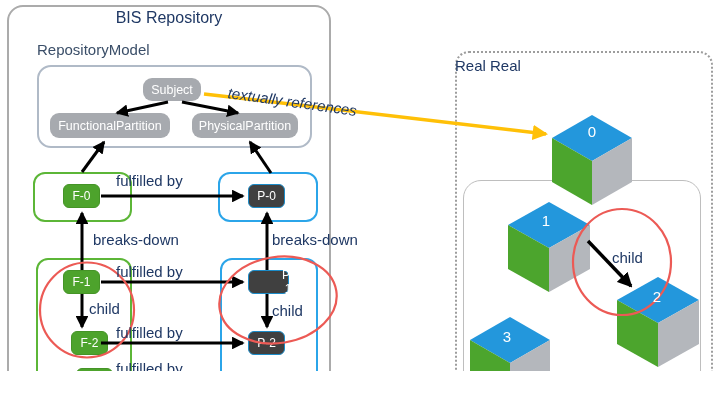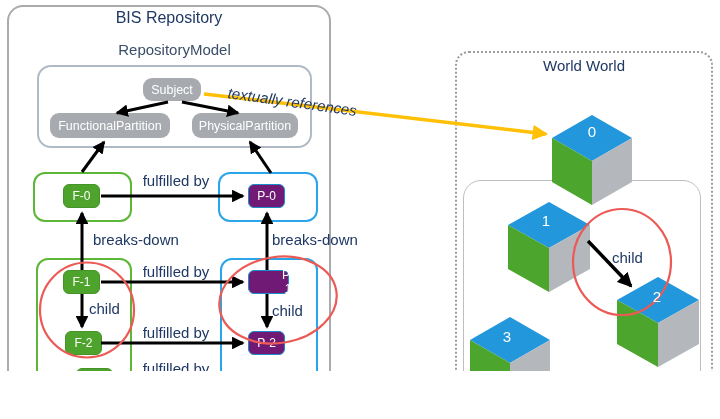--- a/index.html
+++ b/index.html
@@ -17,27 +17,27 @@
   .f0cont{left:33px;top:172px;width:99px;height:50px;}
   .p0cont{left:218px;top:172px;width:100px;height:50px;}
   .fgroup{left:36px;top:258px;width:96px;height:152px;}
   .pgroup{left:220px;top:258px;width:98px;height:150px;}
   .rw-outer{left:455px;top:51px;width:258px;height:360px;border:2px dotted #9d9d9d;border-radius:14px;z-index:1;}
   .rw-inner{left:463px;top:180px;width:238px;height:224px;border:1.5px solid #bebebe;border-radius:18px;z-index:1;}
   
   .classbox{background:#a7aaaf;color:#ffffff;border-radius:9px;display:flex;align-items:center;justify-content:center;
     font-size:12.5px;z-index:1;}
   .fnode{background:#4da32c;border:1px solid #459427;}
-  .pnode{background:#701a75;border:1px solid #1b8cc9;text-align:center;}
+  .pnode{background:#404040;border:1px solid #1b8cc9;text-align:center;}
   .inode{width:37px;height:24px;border-radius:6px;color:#ffffff;font-size:12px;display:flex;align-items:center;justify-content:center;z-index:1;}
   
   .navy{color:#1f3864;}
   .title{font-size:16px;text-align:center;z-index:3;}
   .lbl{font-size:15px;z-index:3;white-space:nowrap;}
-  .center{text-align:center;}
+  .center{text-align:left;}
   .cube-num{width:24px;height:18px;line-height:18px;text-align:center;color:#ffffff;font-size:15px;z-index:3;}
   .textref{font-style:italic;transform:rotate(8deg);transform-origin:left center;z-index:3;}
   svg.overlay{position:absolute;left:0;top:0;z-index:2;pointer-events:none;}
 </style>
 </head>
 <body>
 
 <div class="stage">
 
   <div class="abs bis-box"></div>
@@ -50,40 +50,40 @@
   <div class="abs classbox" style="left:50px;top:113px;width:120px;height:25px;">FunctionalPartition</div>
   <div class="abs classbox" style="left:192px;top:113px;width:106px;height:25px;">PhysicalPartition</div>
 
   <div class="abs gcont f0cont"></div>
   <div class="abs bcont p0cont"></div>
   <div class="abs gcont fgroup"></div>
   <div class="abs bcont pgroup"></div>
 
   <div class="abs inode fnode" style="left:63px;top:184px;">F-0</div>
   <div class="abs inode fnode" style="left:63px;top:270px;">F-1</div>
-  <div class="abs inode fnode" style="left:65px;top:331px;">F-2</div>
+  <div class="abs inode fnode" style="left:71px;top:331px;">F-2</div>
   <div class="abs inode fnode" style="left:76px;top:368px;">F-3</div>
 
   <div class="abs inode pnode" style="left:248px;top:184px;">P-0</div>
   <div class="abs inode pnode" style="left:248px;top:270px;padding-left:39px;">P-1</div>
   <div class="abs inode pnode" style="left:248px;top:331px;">P-2</div>
   <div class="abs inode pnode" style="left:248px;top:388px;border-radius:8px;">P-3</div>
 
   <div class="abs lbl navy center" style="left:116px;top:172px;width:120px;">fulfilled by</div>
   <div class="abs lbl navy center" style="left:116px;top:263px;width:120px;">fulfilled by</div>
   <div class="abs lbl navy center" style="left:116px;top:324px;width:120px;">fulfilled by</div>
   <div class="abs lbl navy center" style="left:116px;top:360px;width:120px;">fulfilled by</div>
   <div class="abs lbl navy" style="left:93px;top:231px;">breaks-down</div>
   <div class="abs lbl navy" style="left:272px;top:231px;">breaks-down</div>
   <div class="abs lbl navy" style="left:89px;top:300px;">child</div>
   <div class="abs lbl navy" style="left:272px;top:302px;">child</div>
   <div class="abs lbl navy textref" style="left:228px;top:84px;">textually references</div>
 
   <div class="abs rw-outer"></div>
-  <div class="abs lbl navy center" style="left:455px;top:57px;width:258px;">World World</div>
+  <div class="abs lbl navy center" style="left:455px;top:57px;width:258px;">Real Real</div>
   <div class="abs rw-inner"></div>
   <div class="abs lbl navy" style="left:612px;top:249px;">child</div>
 
   <svg class="overlay" width="720" height="419" viewBox="0 0 720 419">
     <defs>
       <marker id="ah" viewBox="0 0 6 6" refX="5.2" refY="3" markerWidth="4.2" markerHeight="4.2" orient="auto-start-reverse">
         <path d="M0,0 L6,3 L0,6 z" fill="#000000"></path>
       </marker>
       <marker id="aho" viewBox="0 0 6 6" refX="5.2" refY="3" markerWidth="4.4" markerHeight="4.4" orient="auto-start-reverse">
         <path d="M0,0 L6,3 L0,6 z" fill="#ffc007"></path>

